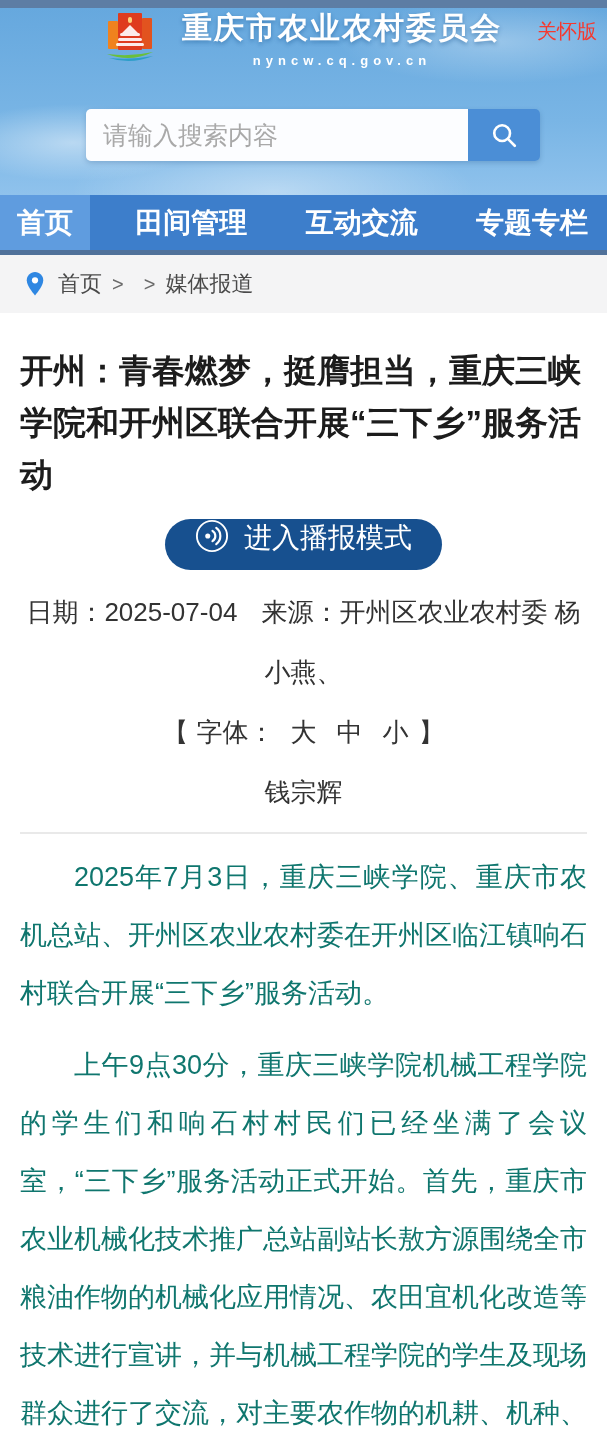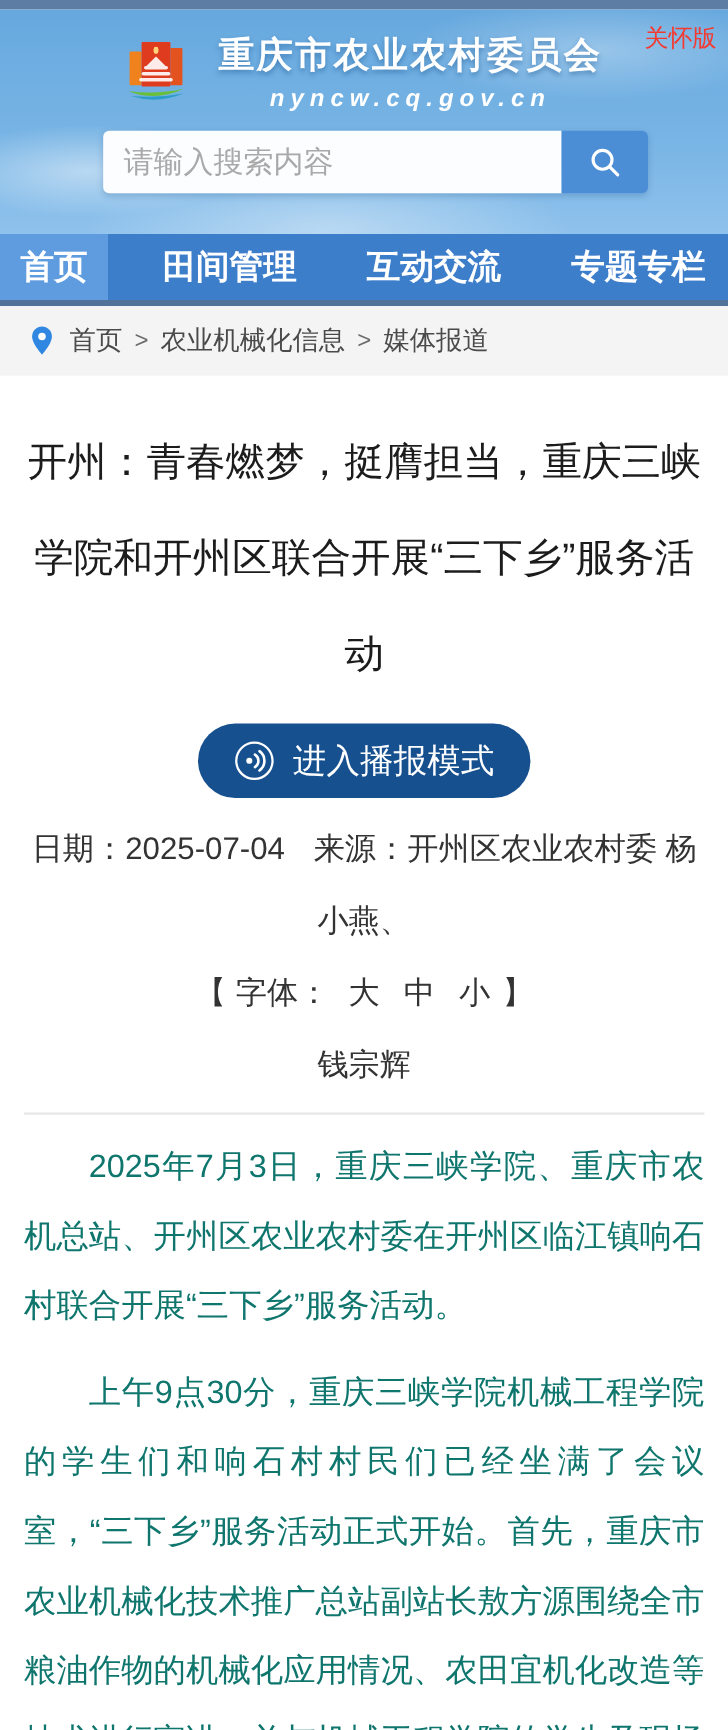--- a/index.html
+++ b/index.html
@@ -11,46 +11,46 @@
   .top-strip { height:8px; background:#5d7da4; }
   .hero {
     height:187px; position:relative;
     background:
       radial-gradient(ellipse 180px 55px at 12% 72%, rgba(255,255,255,.45), rgba(255,255,255,0) 70%),
       radial-gradient(ellipse 230px 60px at 82% 18%, rgba(255,255,255,.30), rgba(255,255,255,0) 70%),
       radial-gradient(ellipse 280px 80px at 45% 98%, rgba(255,255,255,.38), rgba(255,255,255,0) 72%),
       linear-gradient(180deg,#66a8de 0%,#79b5e5 60%,#8fc2ec 100%);
   }
   .care-link { position:absolute; top:10px; right:10px; color:#f5392f; font-size:20px; cursor:pointer; }
-  .brand { display:flex; justify-content:center; align-items:center; gap:27px; padding-top:18px; cursor:pointer; }
+  .brand { display:flex; justify-content:center; align-items:center; gap:27px; cursor:pointer; }
   .logo-svg { width:50px; height:54px; flex:0 0 auto; }
   .brand-text { text-align:center; }
   .site-name { font-size:30px; font-weight:bold; color:#fff; letter-spacing:2px; text-shadow:0 2px 4px rgba(15,75,135,.45); }
-  .site-url { font-size:20px; font-weight:bold; color:#fff; letter-spacing:5px; margin-top:4px;font-style:italic; }
+  .site-url { font-size:13px; font-weight:bold; color:#fff; letter-spacing:5px; margin-top:4px; }
   .search-row { position:absolute; left:86px; top:101px; width:454px; height:52px; display:flex; box-shadow:0 2px 5px rgba(30,80,130,.25); border-radius:5px; }
   .search-input { flex:1; border:none; outline:none; background:#fcfdff; border-radius:5px 0 0 5px; padding:0 17px; font-size:25px; color:#333; font-family:inherit; }
   .search-input::placeholder { color:#a9a9a9; }
   .search-btn { width:72px; border:none; background:#4b8ed6; border-radius:0 5px 5px 0; display:flex; align-items:center; justify-content:center; cursor:pointer; }
 
   
   .nav { height:60px; background:#3d7ecb; display:flex; justify-content:space-between; align-items:stretch; border-bottom:5px solid #50719a; padding-right:6px; }
   .nav-item { display:flex; align-items:center; padding:0 13px; color:#fff; font-size:28px; font-weight:bold; cursor:pointer; white-space:nowrap; }
   .nav-item.active { background:#5f9cdf; padding:0 17px; }
 
   
   .breadcrumb { height:58px; background:#f4f4f5; display:flex; align-items:center; padding:0 24px; font-size:22px; color:#4a4a4a; }
   .pin-svg { width:22px; height:26px; margin-right:12px; flex:0 0 auto; }
   .crumb { cursor:pointer; }
   .crumb.current { cursor:default; }
   .crumb-sep { margin:0 10px; color:#6a6a6a; font-size:20px; }
 
   
   .article { padding:0 20px; }
-  .title { margin-top:32px; font-size:33px; font-weight:normal; line-height:80px; text-align:center; color:#1c1c1c; }
-  .broadcast { margin:18px auto 0; min-width:226px; height:62px; background:#17508f; border:none; border-radius:31px; display:flex; align-items:center; justify-content:center; gap:15px; color:#fff; font-size:28px; padding:0 30px; cursor:pointer; font-family:inherit; }
+  .title { margin-top:32px; font-size:33px; font-weight:bold; line-height:52px; text-align:left; color:#1c1c1c; }
+  .broadcast { margin:18px auto 0; min-width:226px; height:51px; background:#17508f; border:none; border-radius:31px; display:flex; justify-content:center; gap:15px; color:#fff; font-size:28px; padding:0 30px; cursor:pointer; font-family:inherit; }
   .broadcast-icon { width:34px; height:34px; }
   .meta { margin-top:12px; text-align:center; font-size:26px; color:#333; line-height:60px; }
   .meta .src-label { margin-left:24px; }
   .fs-option { margin:0 10px; cursor:pointer; }
   .fs-label { margin-left:8px; margin-right:6px; }
   .divider { border:none; border-top:2px solid #e9e9e9; margin:10px 0 0; }
   .body-text p { font-size:27px; line-height:58px; color:#0f766e; text-align:justify; text-indent:2em; margin-top:14px; }
 </style>
 </head>
 <body>
@@ -99,21 +99,20 @@
     <div class="nav-item">专题专栏</div>
   </div>
 
   <div class="breadcrumb">
     <svg class="pin-svg" viewBox="0 0 24 28" aria-hidden="true">
       <path d="M12 1C7 1 3 5 3 10c0 6.6 9 16.5 9 16.5S21 16.6 21 10C21 5 17 1 12 1z" fill="#2f87e2"></path>
       <circle cx="12" cy="10" r="3.4" fill="#fff"></circle>
     </svg>
     <span class="crumb">首页</span>
     <span class="crumb-sep">&gt;</span>
-    <span class="crumb">农业机械化信息</span>
     <span class="crumb-sep">&gt;</span>
     <span class="crumb current">媒体报道</span>
   </div>
 
   <div class="article">
     <h1 class="title">开州：青春燃梦，挺膺担当，重庆三峡学院和开州区联合开展“三下乡”服务活动</h1>
 
     <button class="broadcast">
       <svg class="broadcast-icon" viewBox="0 0 36 36" aria-hidden="true">
         <circle cx="18" cy="18" r="16" stroke="#fff" stroke-width="2" fill="none"></circle>

